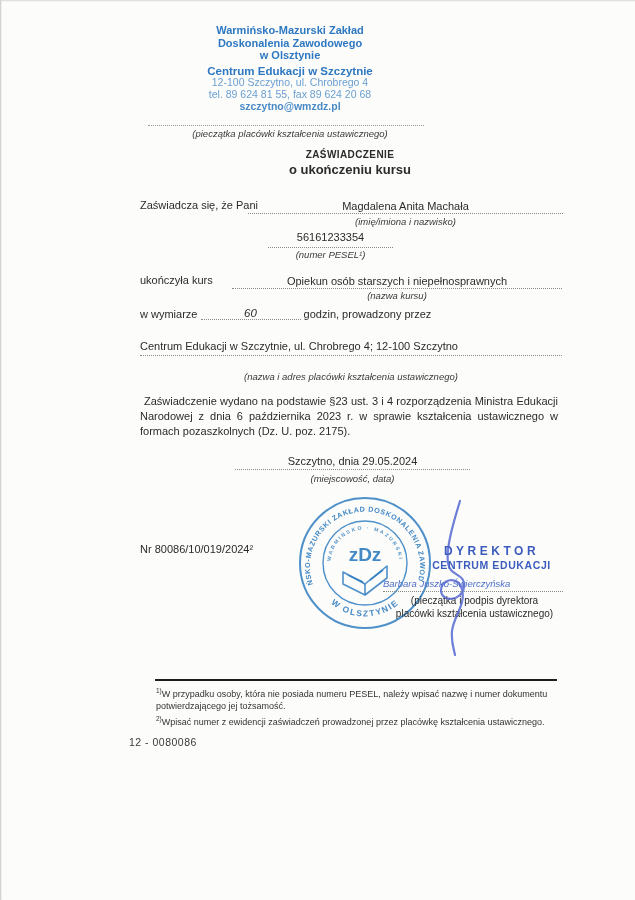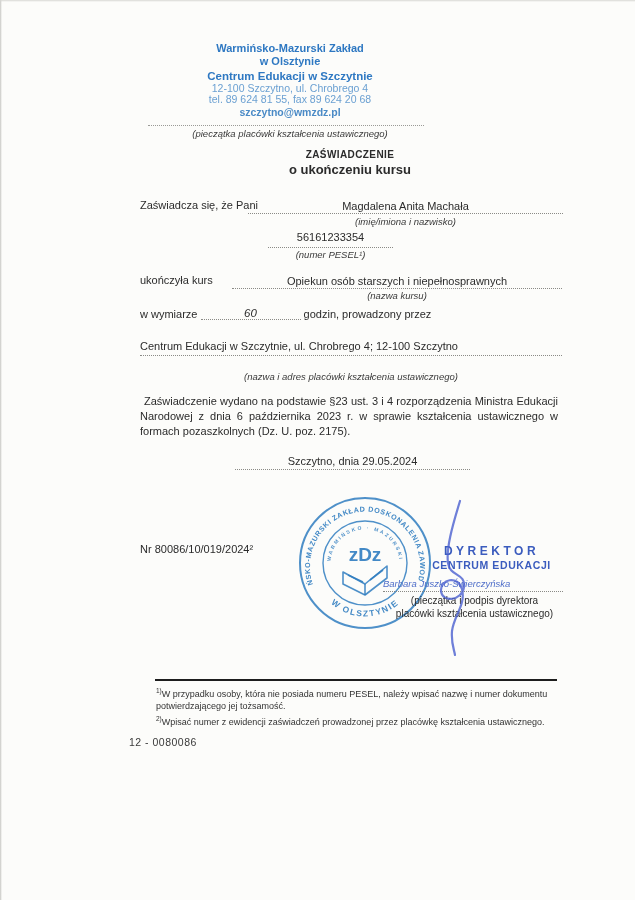--- a/index.html
+++ b/index.html
@@ -8,21 +8,21 @@
     background:#fcfcfa;overflow:hidden;
     font-family:"Liberation Sans",sans-serif;color:#2b2b2b;
   }
   .scan::before{content:"";position:absolute;left:0;top:0;width:2px;height:100%;
     background:linear-gradient(to right,#c6c6c2,rgba(255,255,255,0));}
   .scan::after{content:"";position:absolute;left:0;top:0;width:100%;height:2px;
     background:linear-gradient(to bottom,#d8d8d4,rgba(255,255,255,0));}
   .abs{position:absolute;}
 
   
-  .hstamp{left:150px;top:42px;width:280px;text-align:center;line-height:12.5px;}
+  .hstamp{left:150px;top:24px;width:280px;text-align:center;line-height:12.5px;}
   .hs-b{font-weight:bold;color:#2e78c2;font-size:11px;}
   .hs-b2{font-weight:bold;color:#2e78c2;font-size:11.5px;margin-top:3px;}
   .hs-l{color:#6ba0d2;font-size:10.5px;line-height:11.5px;}
   .hs-mail{color:#4a8ac6;font-size:10.5px;font-weight:bold;}
   .dotline{border-bottom:1px dotted #8a8a86;}
   .hs-dots{left:148px;top:124px;width:276px;height:1px;border-bottom:1px dotted #9a9a96;}
   .caption{font-style:italic;font-size:9.5px;color:#3a3a3a;}
   .hs-cap{left:150px;top:128px;width:280px;text-align:center;}
 
   
@@ -80,20 +80,21 @@
   .fn-row{margin-bottom:1px;}
   .formno{left:129px;top:736px;font-size:10.5px;letter-spacing:0.5px;color:#3a3a3a;}
 </style>
 </head>
 <body>
 
 <div class="scan">
 
   <div class="abs hstamp">
     <div class="hs-b">Warmińsko-Mazurski Zakład</div>
+    <div class="hs-b">Doskonalenia Zawodowego</div>
     <div class="hs-b">w Olsztynie</div>
     <div class="hs-b2">Centrum Edukacji w Szczytnie</div>
     <div class="hs-l">12-100 Szczytno, ul. Chrobrego 4</div>
     <div class="hs-l">tel. 89 624 81 55, fax 89 624 20 68</div>
     <div class="hs-mail">szczytno@wmzdz.pl</div>
   </div>
   <div class="abs hs-dots"></div>
   <div class="abs caption hs-cap">(pieczątka placówki kształcenia ustawicznego)</div>
 
   <div class="abs title-wrap">
@@ -125,20 +126,21 @@
   </div>
 
   <div class="abs provider">
     <div>Centrum Edukacji w Szczytnie, ul. Chrobrego 4; 12-100 Szczytno</div>
   </div>
   <div class="abs caption provider-cap ctr">(nazwa i adres placówki kształcenia ustawicznego)</div>
 
   <div class="abs legal">Zaświadczenie wydano na podstawie §23 ust. 3 i 4 rozporządzenia Ministra Edukacji Narodowej z dnia 6 października 2023 r. w sprawie kształcenia ustawicznego w formach pozaszkolnych (Dz. U. poz. 2175).</div>
 
   <div class="abs pdate">Szczytno, dnia 29.05.2024</div>
+  <div class="abs caption pdate-cap ctr">(miejscowość, data)</div>
 
   <div class="abs certno">Nr 80086/10/019/2024²</div>
 
   <svg class="abs rstamp" viewBox="0 0 138 138">
     <g fill="none" stroke="#2f7cc0" stroke-opacity="0.85">
       <circle cx="69" cy="69" r="65" stroke-width="2"></circle>
       <circle cx="69" cy="69" r="42" stroke-width="1.4"></circle>
     </g>
     <defs>
       <path id="arcTop" d="M 16.5,89 A 55 55 0 1 1 121.5,89" fill="none"></path>

